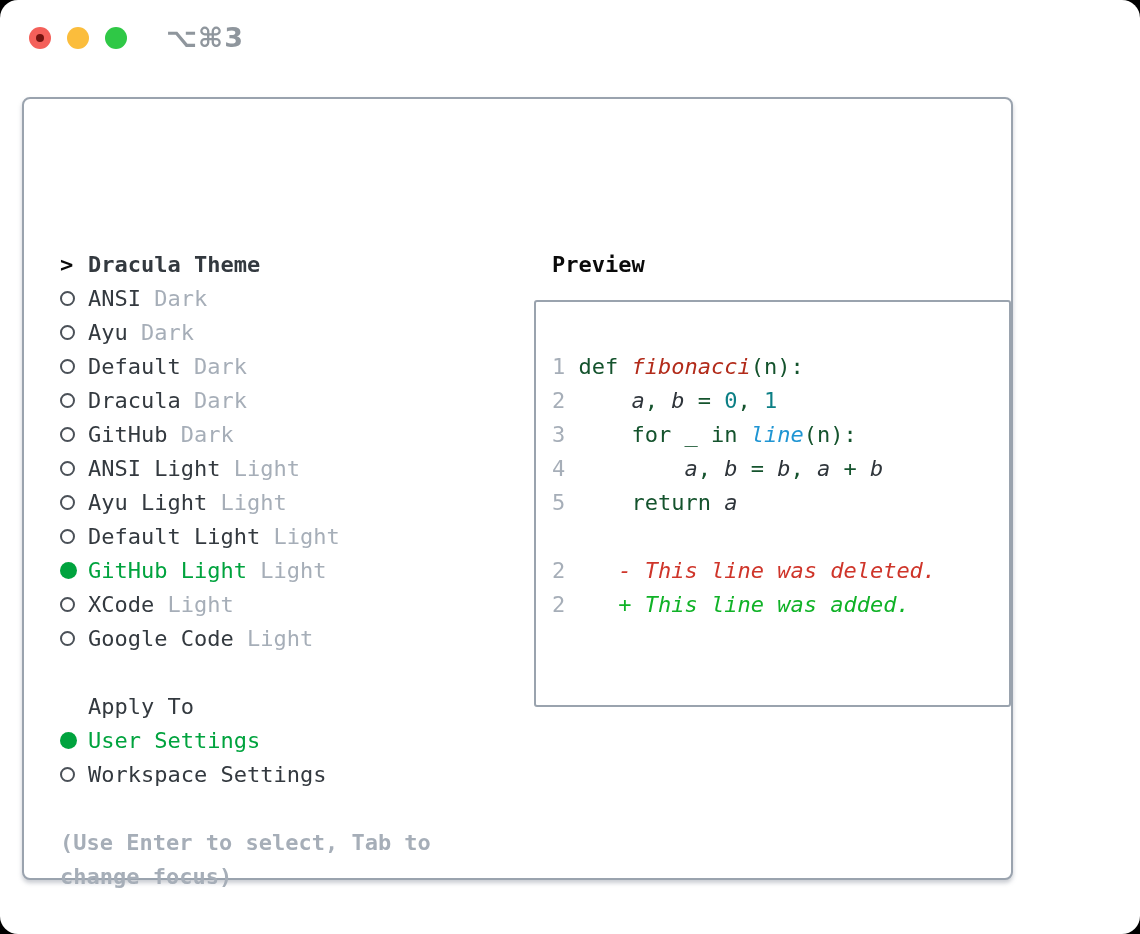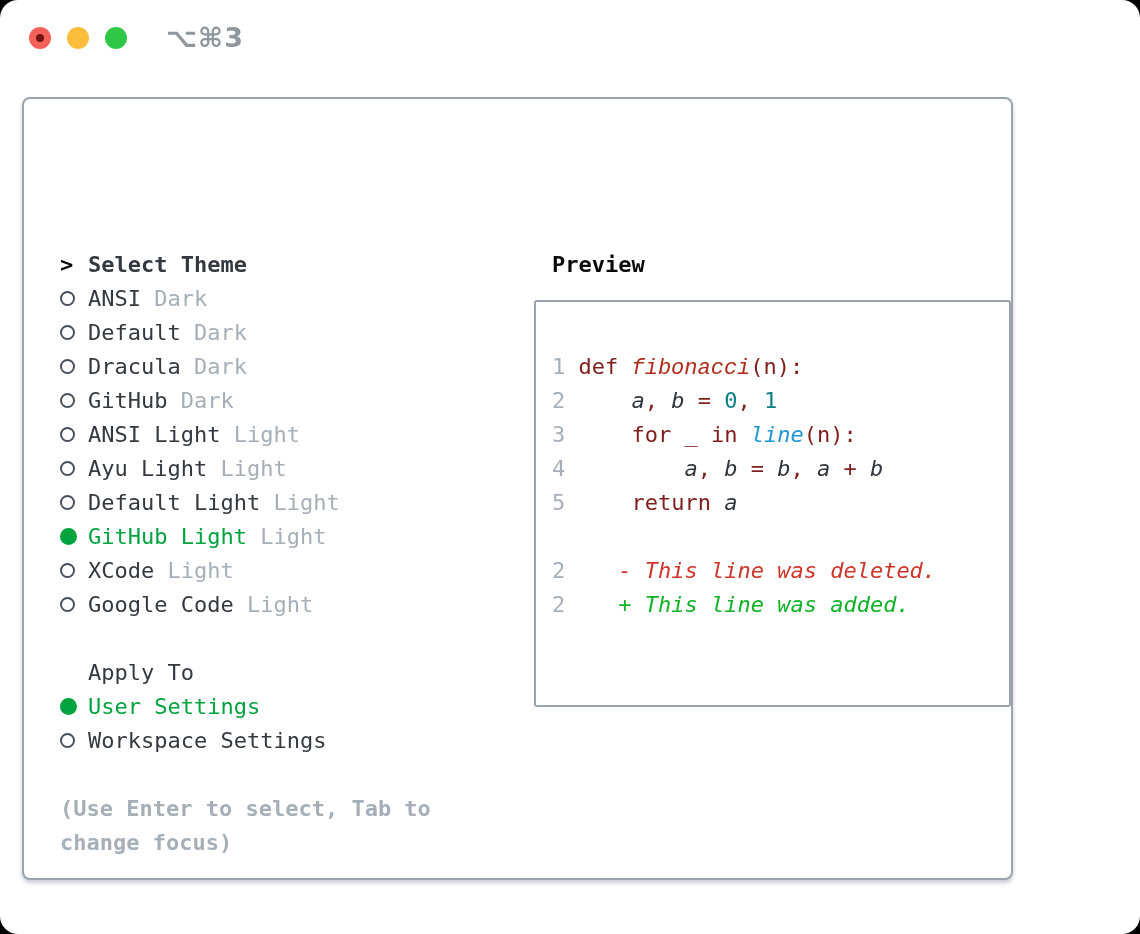--- a/index.html
+++ b/index.html
@@ -49,22 +49,22 @@
   
   .preview-title{position:absolute;left:528px;top:148px;height:34px;display:flex;align-items:center;
     font-size:22px;font-weight:700;color:var(--header);}
   .preview-box{
     position:absolute;left:510px;top:201px;width:477px;height:407px;
     border:2px solid var(--border);border-radius:3px;background:#fff;
     padding:48px 0 0 16px;overflow:hidden;
   }
   .cline{height:34px;line-height:34px;white-space:pre;font-size:22px;color:#2f353b;}
   .tk-ln{color:var(--muted);}
-  .tk-code{color:#7f1d1d;}
-  .tk-func{color:var(--func);font-style:italic;font-family:Liberation Mono, monospace;}
+  .tk-code{color:#14532d;}
+  .tk-func{color:var(--func);font-style:italic;}
   .tk-num{color:var(--numlit);}
   .tk-builtin{color:var(--builtin);font-style:italic;}
   .tk-var{color:#2f353b;font-style:italic;}
   .tk-ctx{color:var(--muted);font-style:italic;}
   .tk-del{color:var(--del);font-style:italic;}
   .tk-add{color:var(--add);font-style:italic;}
 </style>
 </head>
 <body>
 
@@ -77,25 +77,26 @@
     <span class="tl tl-yellow"></span>
     <span class="tl tl-green"></span>
     <span class="win-title">⌥⌘3</span>
   </div>
 
   <div class="panel">
 
     <div class="left-col">
       <div class="row">
         <span class="marker prompt">&gt;</span>
-        <span class="label header-label">Select Theme</span>
+        <span class="label header-label">Dracula Theme</span>
       </div>
 
       <div>
           <div class="row"><span class="marker"><span class="radio"></span></span><span class="label">ANSI<span class="variant"> Dark</span></span></div>
+          <div class="row"><span class="marker"><span class="radio"></span></span><span class="label">Ayu<span class="variant"> Dark</span></span></div>
           <div class="row"><span class="marker"><span class="radio"></span></span><span class="label">Default<span class="variant"> Dark</span></span></div>
           <div class="row"><span class="marker"><span class="radio"></span></span><span class="label">Dracula<span class="variant"> Dark</span></span></div>
           <div class="row"><span class="marker"><span class="radio"></span></span><span class="label">GitHub<span class="variant"> Dark</span></span></div>
           <div class="row"><span class="marker"><span class="radio"></span></span><span class="label">ANSI Light<span class="variant"> Light</span></span></div>
           <div class="row"><span class="marker"><span class="radio"></span></span><span class="label">Ayu Light<span class="variant"> Light</span></span></div>
           <div class="row"><span class="marker"><span class="radio"></span></span><span class="label">Default Light<span class="variant"> Light</span></span></div>
           <div class="row"><span class="marker"><span class="radio sel"></span></span><span class="label green">GitHub Light<span class="variant"> Light</span></span></div>
           <div class="row"><span class="marker"><span class="radio"></span></span><span class="label">XCode<span class="variant"> Light</span></span></div>
           <div class="row"><span class="marker"><span class="radio"></span></span><span class="label">Google Code<span class="variant"> Light</span></span></div>
         </div>

